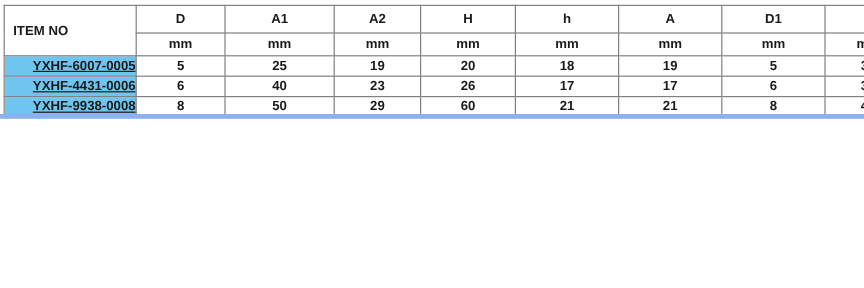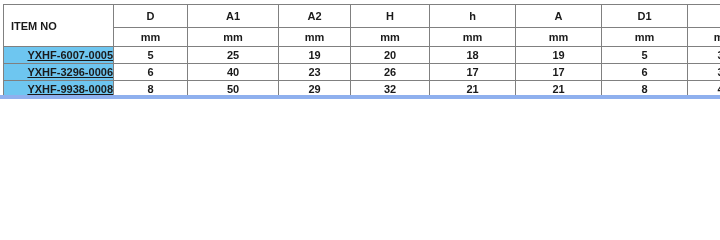--- a/index.html
+++ b/index.html
@@ -142,37 +142,37 @@
         <td>25</td>
         <td>19</td>
         <td>20</td>
         <td>18</td>
         <td>19</td>
         <td>5</td>
         <td>30</td>
 
       </tr>
       <tr>
-        <td class="item-cell">YXHF-3296-0006</td>
+        <td class="item-cell">YXHF-4431-0006</td>
         <td>6</td>
         <td>40</td>
         <td>23</td>
         <td>26</td>
         <td>17</td>
         <td>17</td>
         <td>6</td>
         <td>35</td>
 
       </tr>
       <tr>
         <td class="item-cell">YXHF-9938-0008</td>
         <td>8</td>
         <td>50</td>
         <td>29</td>
-        <td>32</td>
+        <td>60</td>
         <td>21</td>
         <td>21</td>
         <td>8</td>
         <td>45</td>
 
       </tr>
     </tbody>
   </table>
 
   <div class="rule"></div>

